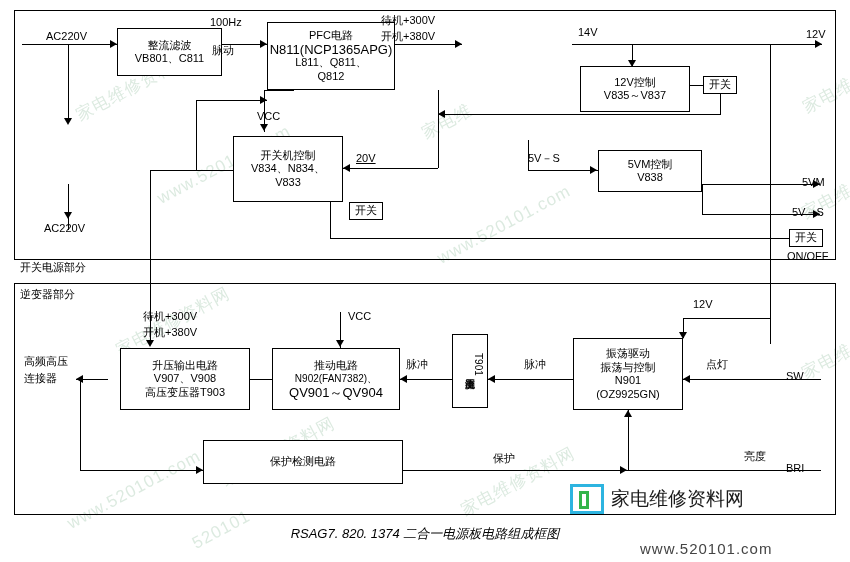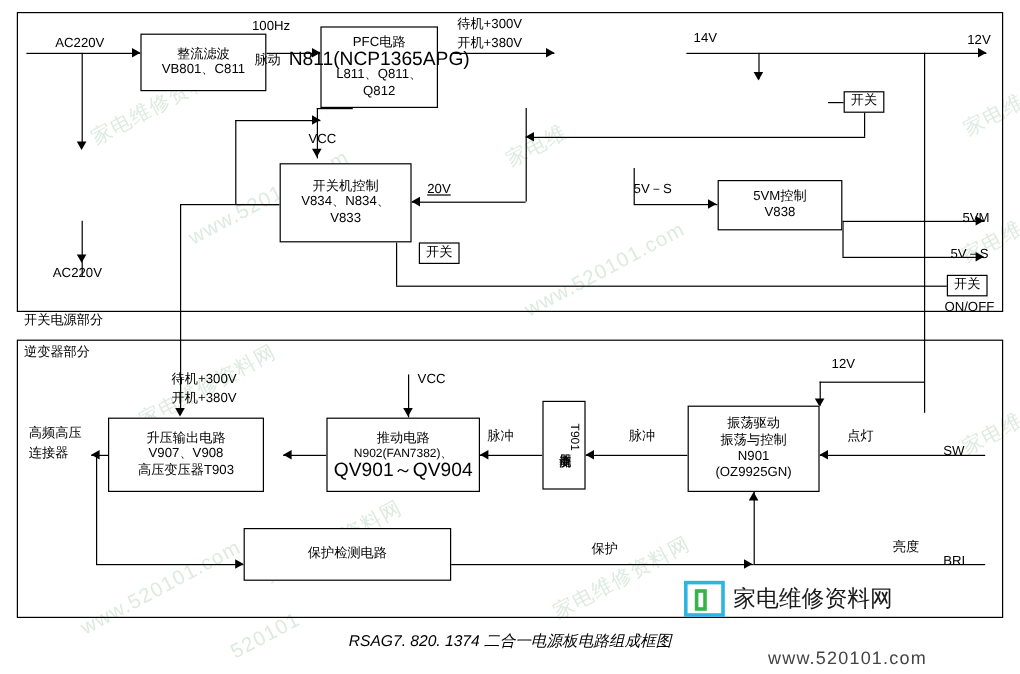--- a/index.html
+++ b/index.html
@@ -162,41 +162,45 @@
 
   <div class="vline" style="left:68px; top:184px; height:46px;"></div>
   <div class="arrow ar-d" style="left:64px; top:212px;"></div>
   <div class="label" style="left:44px; top:222px;">AC220V</div>
 
   <div class="hline" style="left:222px; top:44px; width:45px;"></div>
   <div class="arrow ar-r" style="left:260px; top:40px;"></div>
   <div class="label" style="left:210px; top:16px;">100Hz</div>
   <div class="label" style="left:212px; top:44px;">脉动</div>
 
-  <div class="box" style="left:267px; top:22px; width:98px; height:68px;">
+  <div class="box" style="left:267px; top:22px; width:128px; height:68px;">
     <span class="ln">PFC电路</span>
-    <span class="ln" style="font-size:16px;">N811(NCP1365APG)</span>
+    <span class="ln" style="font-size:13px;">N811(NCP1365APG)</span>
     <span class="ln">L811、Q811、</span>
     <span class="ln">Q812</span>
   </div>
 
   <div class="hline" style="left:377px; top:44px; width:85px;"></div>
   <div class="arrow ar-r" style="left:455px; top:40px;"></div>
   <div class="label" style="left:381px; top:14px;">待机+300V</div>
   <div class="label" style="left:381px; top:30px;">开机+380V</div>
 
 
   <div class="hline" style="left:572px; top:44px; width:250px;"></div>
   <div class="arrow ar-r" style="left:815px; top:40px;"></div>
   <div class="label" style="left:578px; top:26px;">14V</div>
   <div class="label" style="left:806px; top:28px;">12V</div>
 
   <div class="vline" style="left:632px; top:44px; height:22px;"></div>
   <div class="arrow ar-d" style="left:628px; top:60px;"></div>
 
+  <div class="box" style="left:580px; top:66px; width:110px; height:46px;">
+    <span class="ln">12V控制</span>
+    <span class="ln">V835～V837</span>
+  </div>
 
   <div class="box" style="left:703px; top:76px; width:34px; height:18px; font-size:11px;">
     <span class="ln">开关</span>
   </div>
   <div class="hline" style="left:690px; top:85px; width:14px;"></div>
   <div class="vline" style="left:720px; top:94px; height:20px;"></div>
   <div class="hline" style="left:438px; top:114px; width:283px;"></div>
   <div class="arrow ar-l" style="left:438px; top:110px;"></div>
 
   <div class="vline" style="left:770px; top:44px; height:300px;"></div>
@@ -255,35 +259,35 @@
   <div class="hline" style="left:196px; top:100px; width:71px;"></div>
   <div class="arrow ar-r" style="left:260px; top:96px;"></div>
 
   <div class="vline" style="left:150px; top:170px; height:175px;"></div>
   <div class="hline" style="left:150px; top:170px; width:83px;"></div>
   <div class="arrow ar-d" style="left:146px; top:340px;"></div>
 
   <div class="label" style="left:143px; top:310px;">待机+300V</div>
   <div class="label" style="left:143px; top:326px;">开机+380V</div>
 
-  <div class="box" style="left:90px; top:348px; width:130px; height:62px;">
+  <div class="box" style="left:120px; top:348px; width:130px; height:62px;">
     <span class="ln">升压输出电路</span>
     <span class="ln">V907、V908</span>
     <span class="ln">高压变压器T903</span>
   </div>
 
   <div class="label" style="left:24px; top:355px;">高频高压</div>
   <div class="label" style="left:24px; top:372px;">连接器</div>
   <div class="hline" style="left:76px; top:379px; width:32px;"></div>
   <div class="arrow ar-l" style="left:76px; top:375px;"></div>
 
   <div class="box" style="left:272px; top:348px; width:128px; height:62px;">
     <span class="ln">推动电路</span>
     <span class="ln" style="font-size:10px;text-align:center;">N902(FAN7382)、</span>
-    <span class="ln" style="font-size:16px;">QV901～QV904</span>
+    <span class="ln" style="font-size:13px;">QV901～QV904</span>
   </div>
 
   <div class="hline" style="left:236px; top:379px; width:36px;"></div>
   <div class="arrow ar-l" style="left:236px; top:375px;"></div>
 
   <div class="vline" style="left:340px; top:312px; height:36px;"></div>
   <div class="arrow ar-d" style="left:336px; top:340px;"></div>
   <div class="label" style="left:348px; top:310px;">VCC</div>
 
   <div class="box" style="left:452px; top:334px; width:36px; height:74px; font-size:10px;">
@@ -314,21 +318,21 @@
   <div class="arrow ar-l" style="left:683px; top:375px;"></div>
   <div class="label" style="left:706px; top:358px;">点灯</div>
   <div class="label" style="left:786px; top:370px;">SW</div>
 
   <div class="hline" style="left:628px; top:470px; width:193px;"></div>
   <div class="vline" style="left:628px; top:410px; height:60px;"></div>
   <div class="arrow ar-u" style="left:624px; top:410px;"></div>
   <div class="label" style="left:744px; top:450px;">亮度</div>
   <div class="label" style="left:786px; top:462px;">BRI</div>
 
-  <div class="box" style="left:203px; top:440px; width:173px; height:44px;">
+  <div class="box" style="left:203px; top:440px; width:200px; height:44px;">
     <span class="ln">保护检测电路</span>
   </div>
 
   <div class="hline" style="left:371px; top:470px; width:257px;"></div>
   <div class="arrow ar-r" style="left:620px; top:466px;"></div>
   <div class="label" style="left:493px; top:452px;">保护</div>
 
   <div class="vline" style="left:80px; top:379px; height:91px;"></div>
   <div class="hline" style="left:80px; top:470px; width:123px;"></div>
   <div class="arrow ar-r" style="left:196px; top:466px;"></div>

